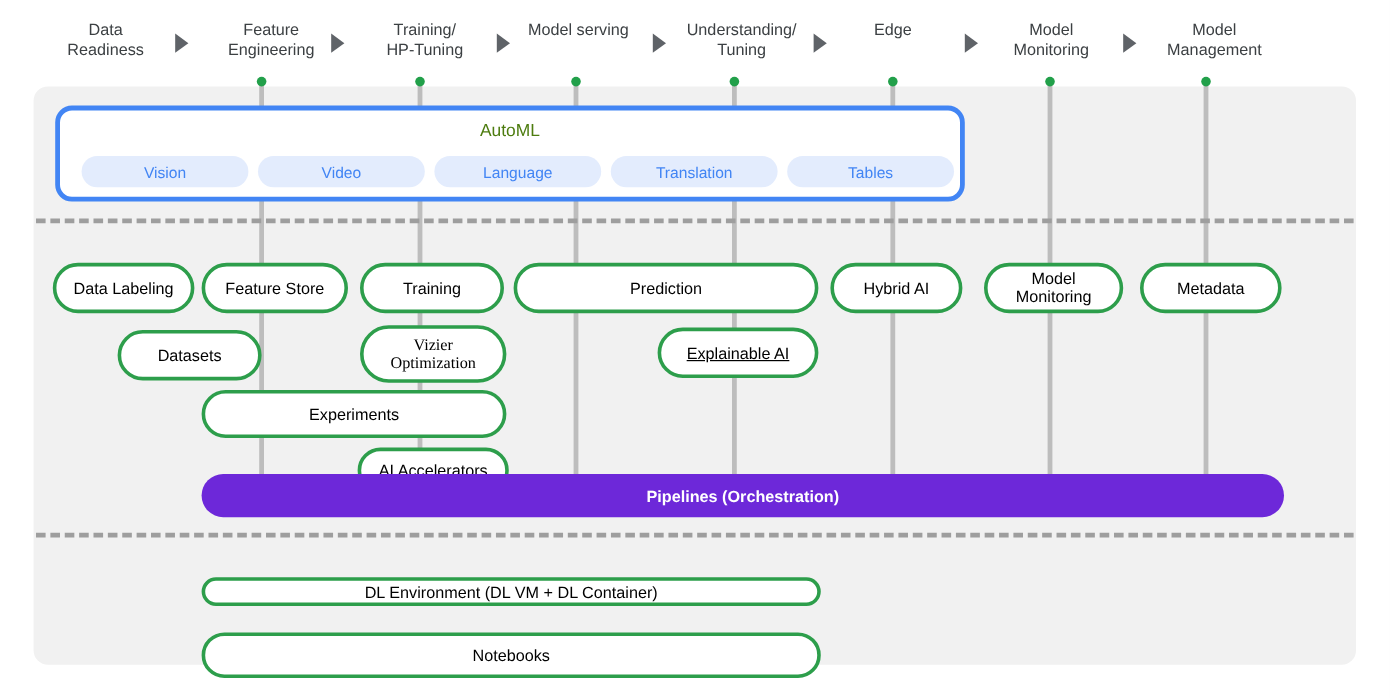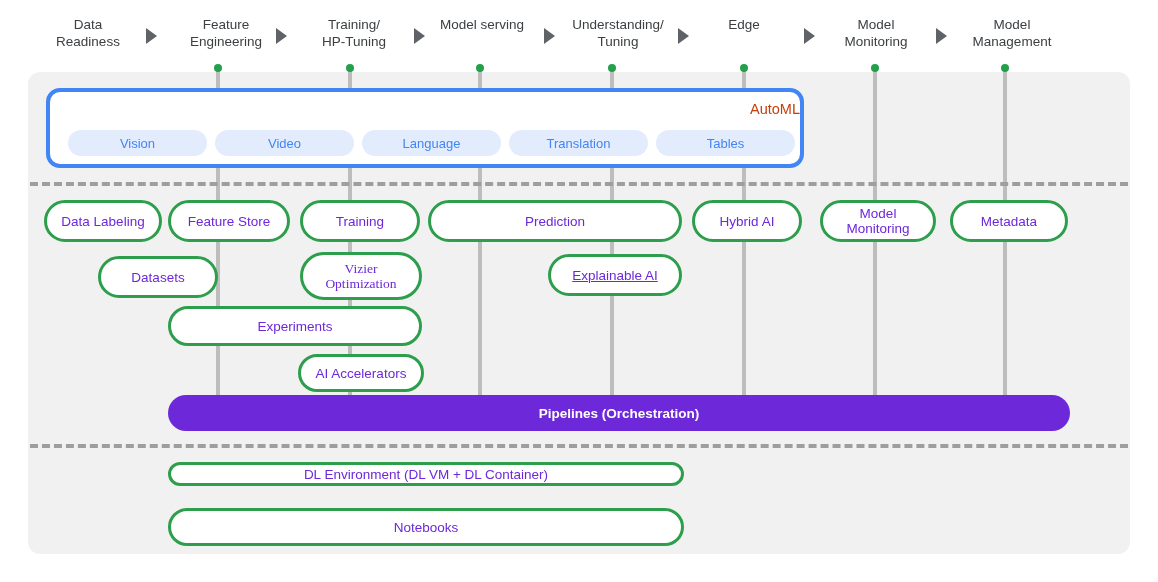--- a/index.html
+++ b/index.html
@@ -84,23 +84,23 @@
     box-sizing: border-box;
     border: 4px solid #4285f4;
     border-radius: 14px;
     background: #ffffff;
   }
   .automl-title {
     position: absolute;
     left: 0;
     right: 0;
     top: 9px;
-    text-align: right;
+    text-align: center;
     font-size: 14.5px;
-    color: #c2410c;
+    color: #4d7c0f;
   }
   .automl-pill {
     position: absolute;
     top: 38px;
     height: 26px;
     border-radius: 13px;
     background: #e3ecfd;
     color: #4285f4;
     font-size: 13px;
     display: flex;
@@ -117,28 +117,29 @@
     width: 1098px;
   }
 
   
   .gpill {
     position: absolute;
     box-sizing: border-box;
     background: #ffffff;
     border: 3.5px solid #2d9e4b;
     border-radius: 22px;
-    color: #6d28d9;
+    color: #000000;
     font-size: 13.5px;
     line-height: 15px;
     display: flex;
     align-items: center;
     justify-content: center;
     text-align: center;
     white-space: pre-line;
+    margin-top: 19px;
   }
 
   
   .gbar {
     position: absolute;
     background: #2d9e4b;
     border-radius: 20px;
     color: #ffffff;
     font-size: 13.5px;
     font-weight: bold;

